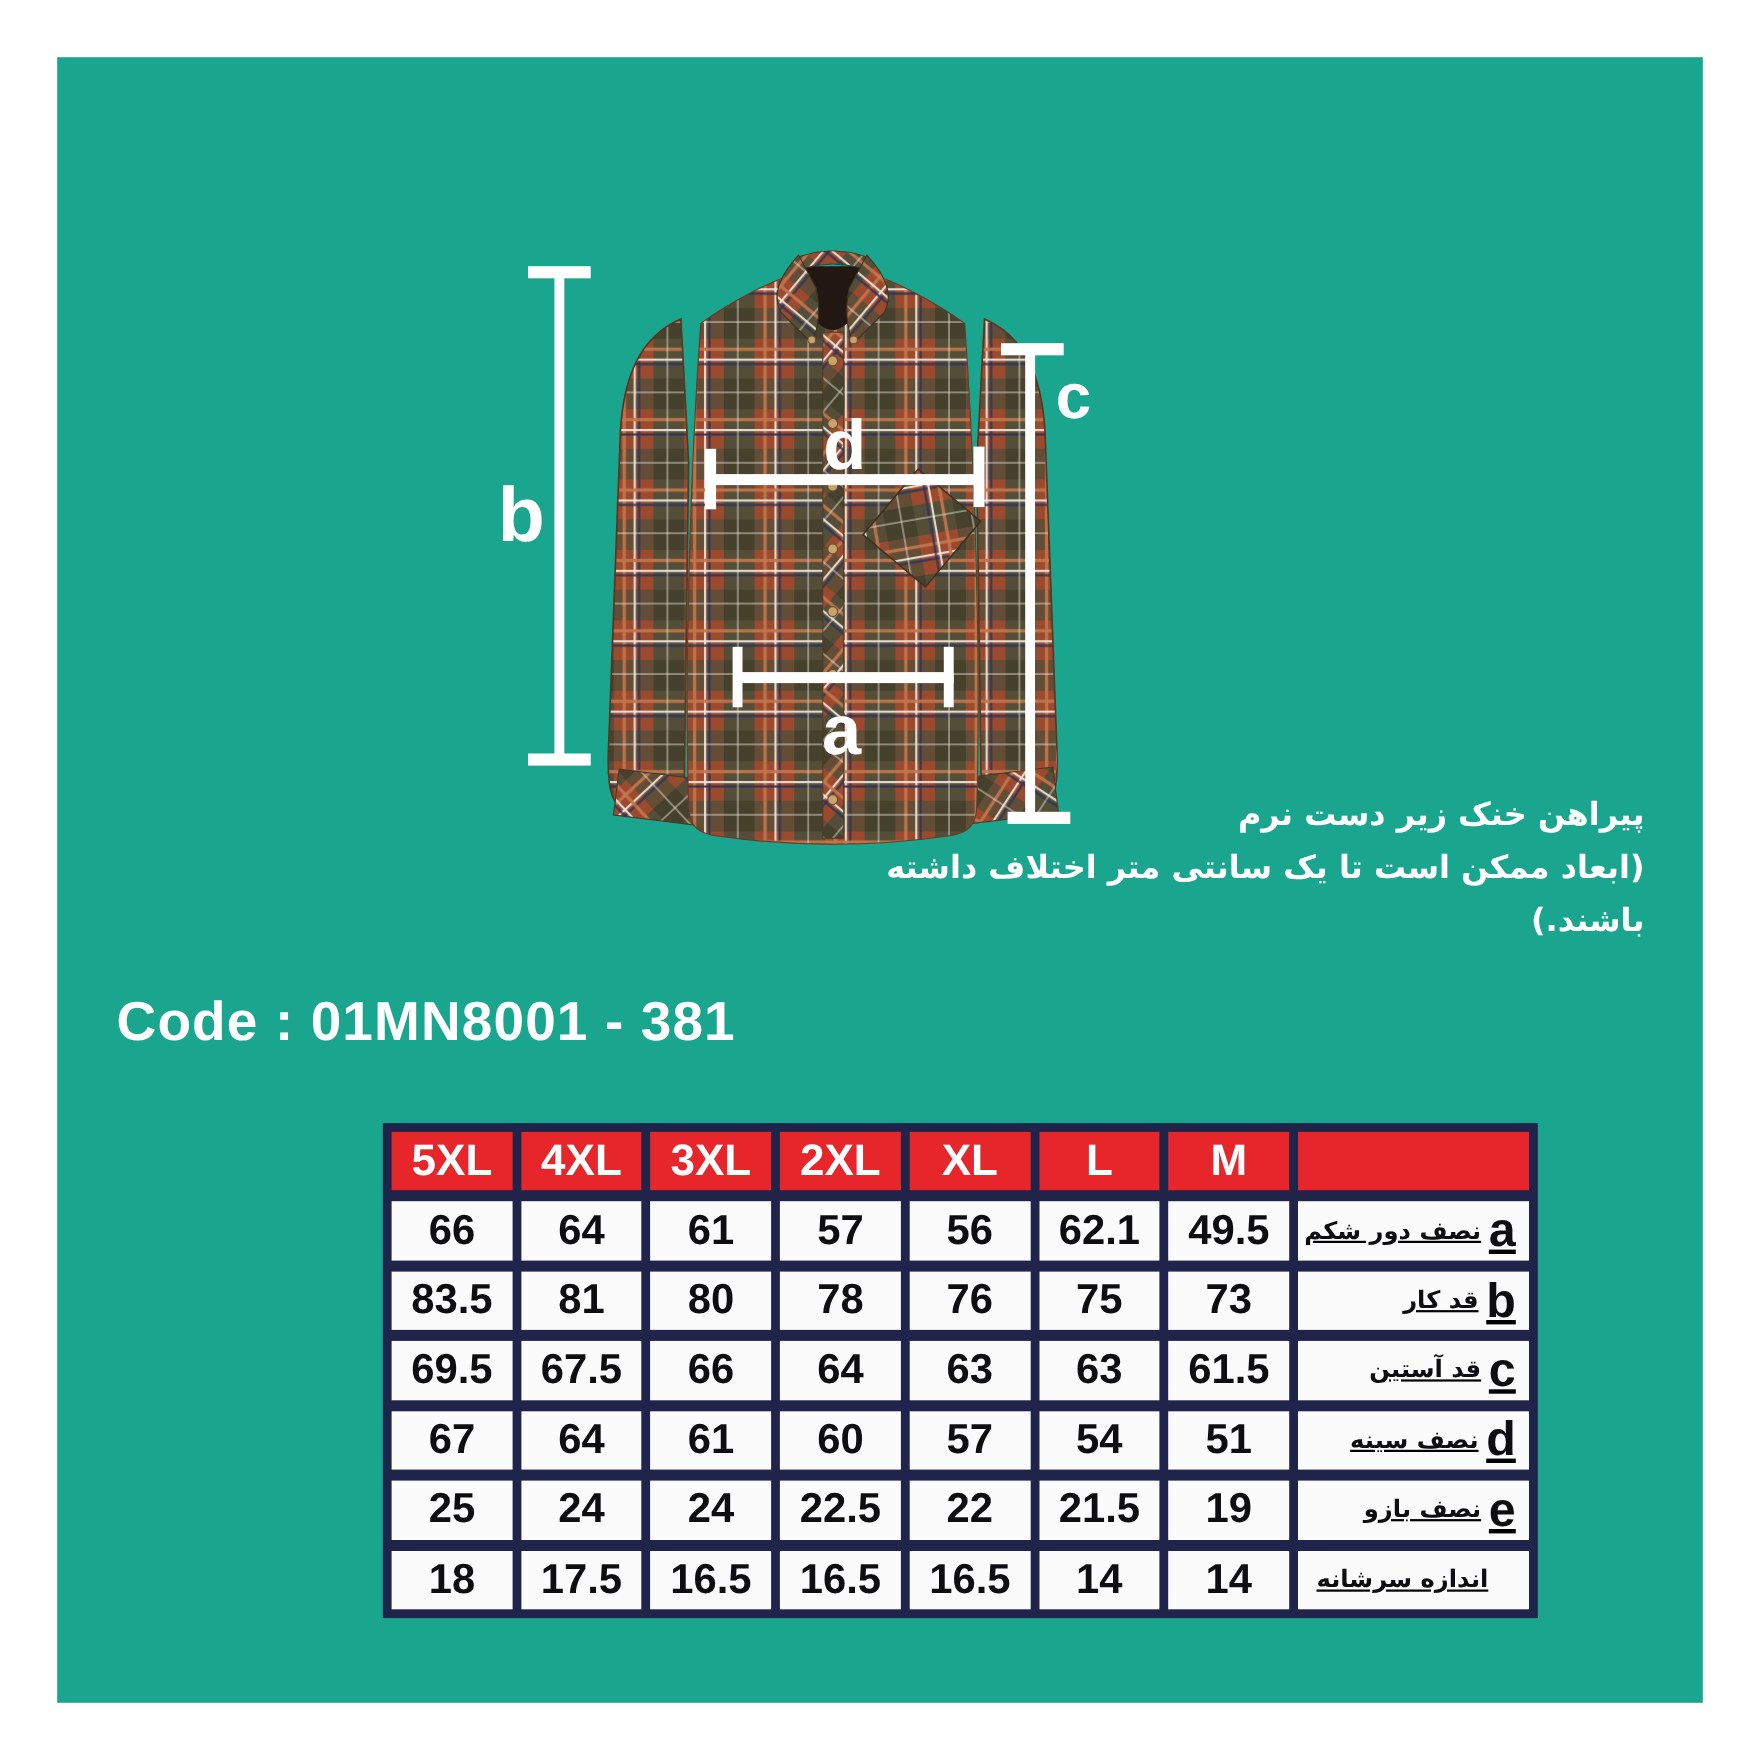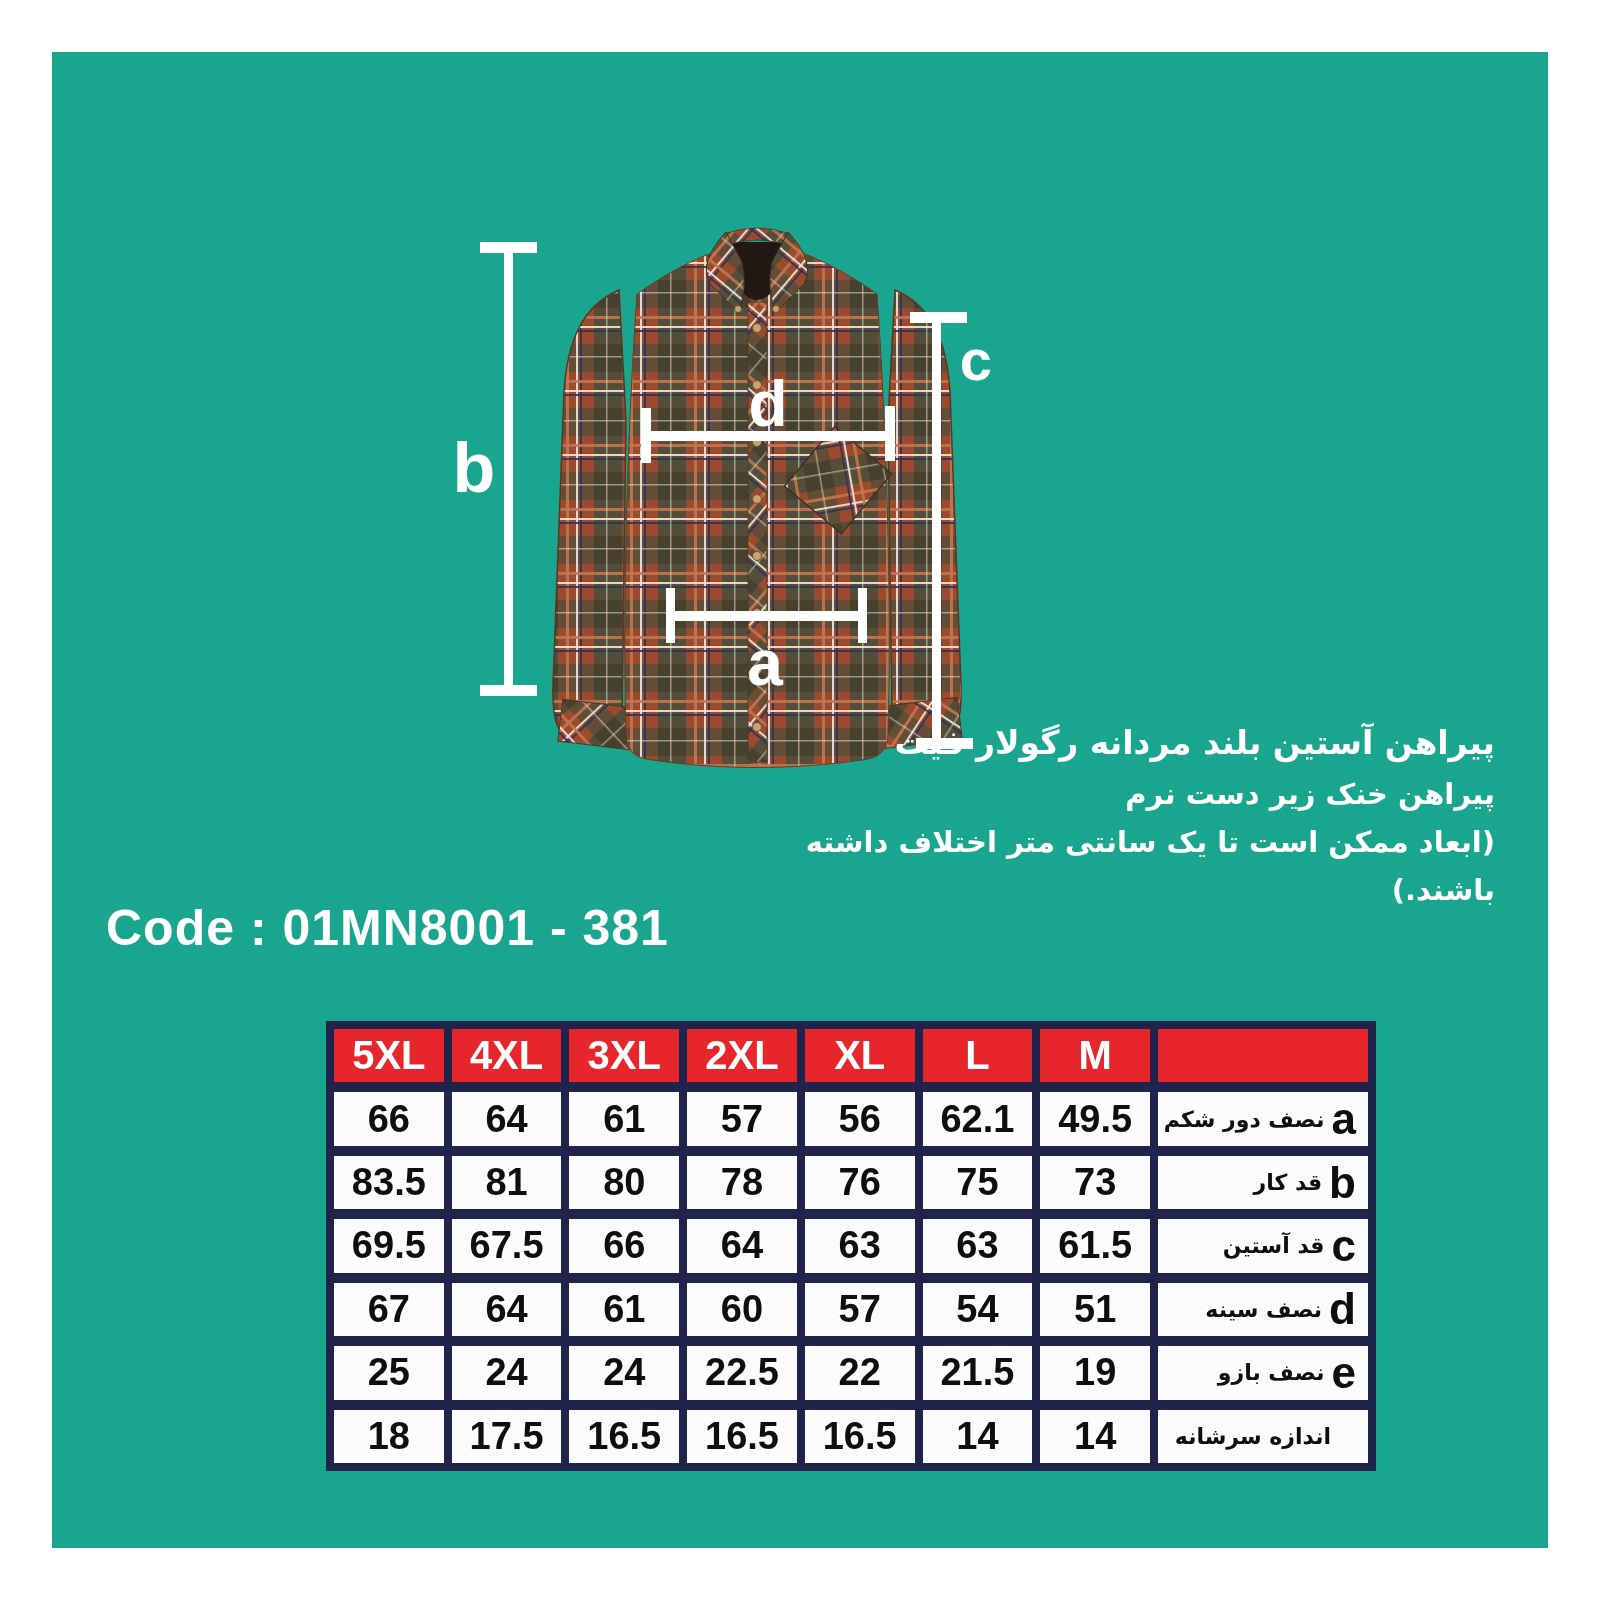--- a/index.html
+++ b/index.html
@@ -5,27 +5,27 @@
   html,body{margin:0;padding:0;width:1600px;height:1600px;background:#ffffff;
     font-family:"Liberation Sans",sans-serif;position:relative;overflow:hidden;}
   .panel{position:absolute;left:52px;top:52px;width:1496px;height:1496px;background:#1AA68E;}
   .diagram-svg{position:absolute;left:430px;top:180px;width:580px;height:620px;}
   .measure-text{fill:#ffffff;font-family:"Liberation Sans",sans-serif;font-weight:bold;text-anchor:middle;}
   .desc{position:absolute;top:716px;right:105px;direction:rtl;text-align:right;color:#ffffff;width:760px;}
   .desc .line{font-family:"DejaVu Sans",sans-serif;font-weight:bold;font-size:29px;line-height:48px;}
   .desc .line.title{font-size:33px;line-height:54px;}
   .code{position:absolute;left:106px;top:899px;color:#ffffff;font-weight:bold;font-size:50px;
     font-family:"Liberation Sans",sans-serif;letter-spacing:1px;}
-  .size-table{position:absolute;left:326px;top:1021px;width:1050px;height:450px;background:#20244A;
+  .size-table{position:absolute;left:348px;top:1021px;width:1050px;height:450px;background:#20244A;
     display:grid;grid-template-columns:repeat(7,1fr) 210px;grid-template-rows:repeat(7,1fr);
     gap:10px 8px;padding:8px;box-sizing:border-box;}
   .cell{background:#FBFBFB;display:flex;align-items:center;justify-content:center;min-width:0;}
   .cell.head{background:#E7262B;color:#ffffff;font-weight:bold;font-size:40px;}
   .cell.num{color:#0E0E10;font-weight:bold;font-size:38px;}
-  .cell.rowlabel{justify-content:flex-end;padding-right:12px;gap:7px;}
+  .cell.rowlabel{justify-content:flex-end;padding-right:12px;gap:7px;text-decoration:underline;}
   .rowlabel .plabel{font-family:"DejaVu Sans",sans-serif;font-weight:bold;font-size:22px;
     color:#0E0E10;direction:rtl;white-space:nowrap;}
   .rowlabel .letter{font-weight:bold;font-size:44px;color:#0E0E10;line-height:1;}
   .rowlabel.noletter{padding-right:30px;}
 </style>
 </head>
 <body>
 
 <div class="panel"></div>
 
@@ -123,21 +123,20 @@
 
   <g fill="#ffffff">
     <rect x="240" y="431" width="197" height="10"></rect>
     <rect x="236" y="408" width="9" height="55"></rect>
     <rect x="428" y="408" width="9" height="55"></rect>
   </g>
   <text class="measure-text" x="335" y="505" font-size="64">a</text>
 </svg>
 
 <div class="desc">
-  <div class="line title">پیراهن آستین بلند مردانه رگولار فیت</div>
   <div class="line">پیراهن خنک زیر دست نرم</div>
   <div class="line">(ابعاد ممکن است تا یک سانتی متر اختلاف داشته باشند.)</div>
 </div>
 
 <div class="code">Code : 01MN8001 - 381</div>
 
 <div class="size-table">
 
   <div class="cell head">5XL</div>
   <div class="cell head">4XL</div>

